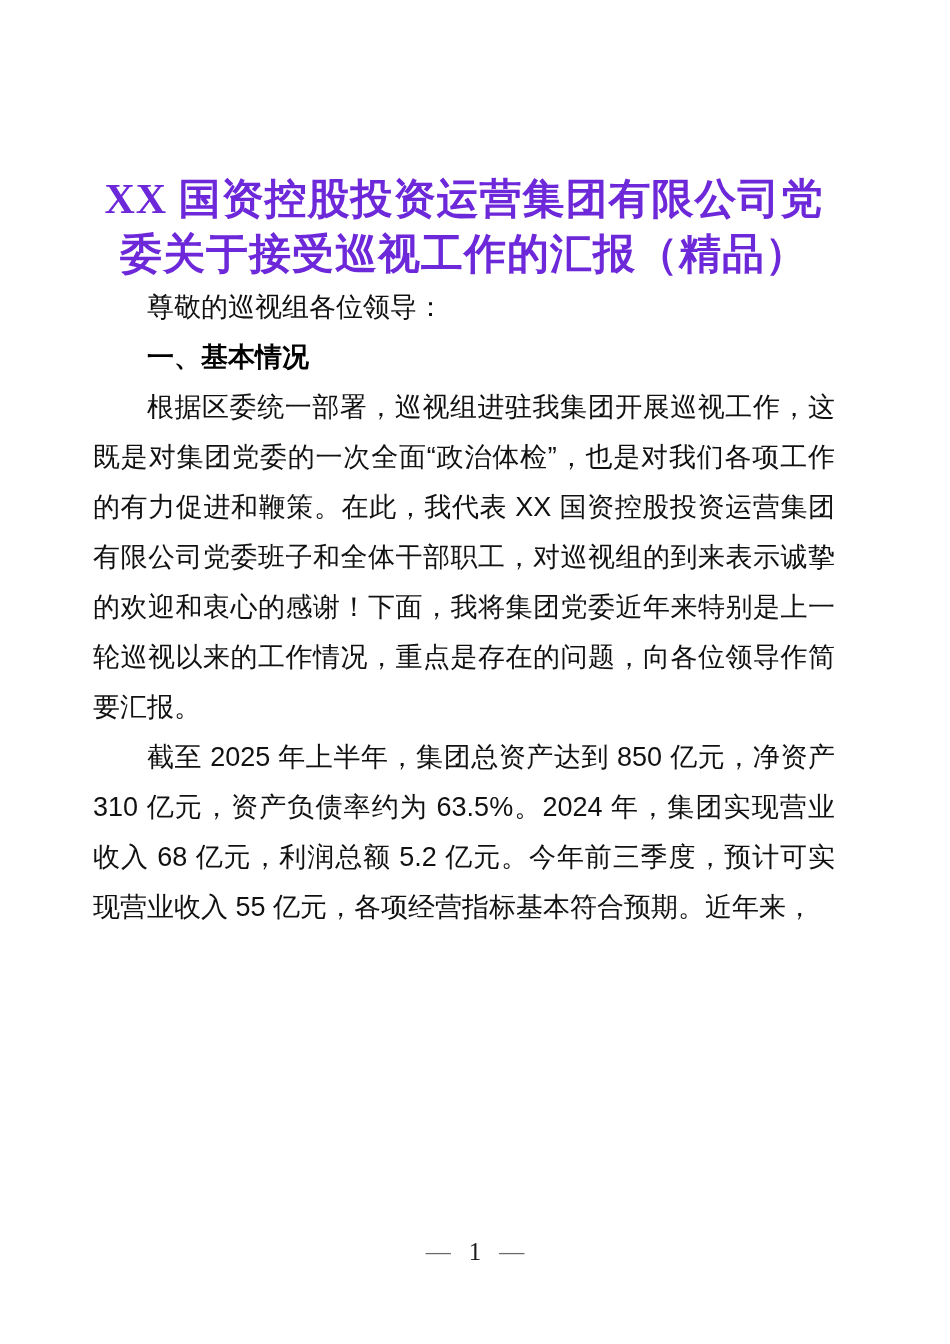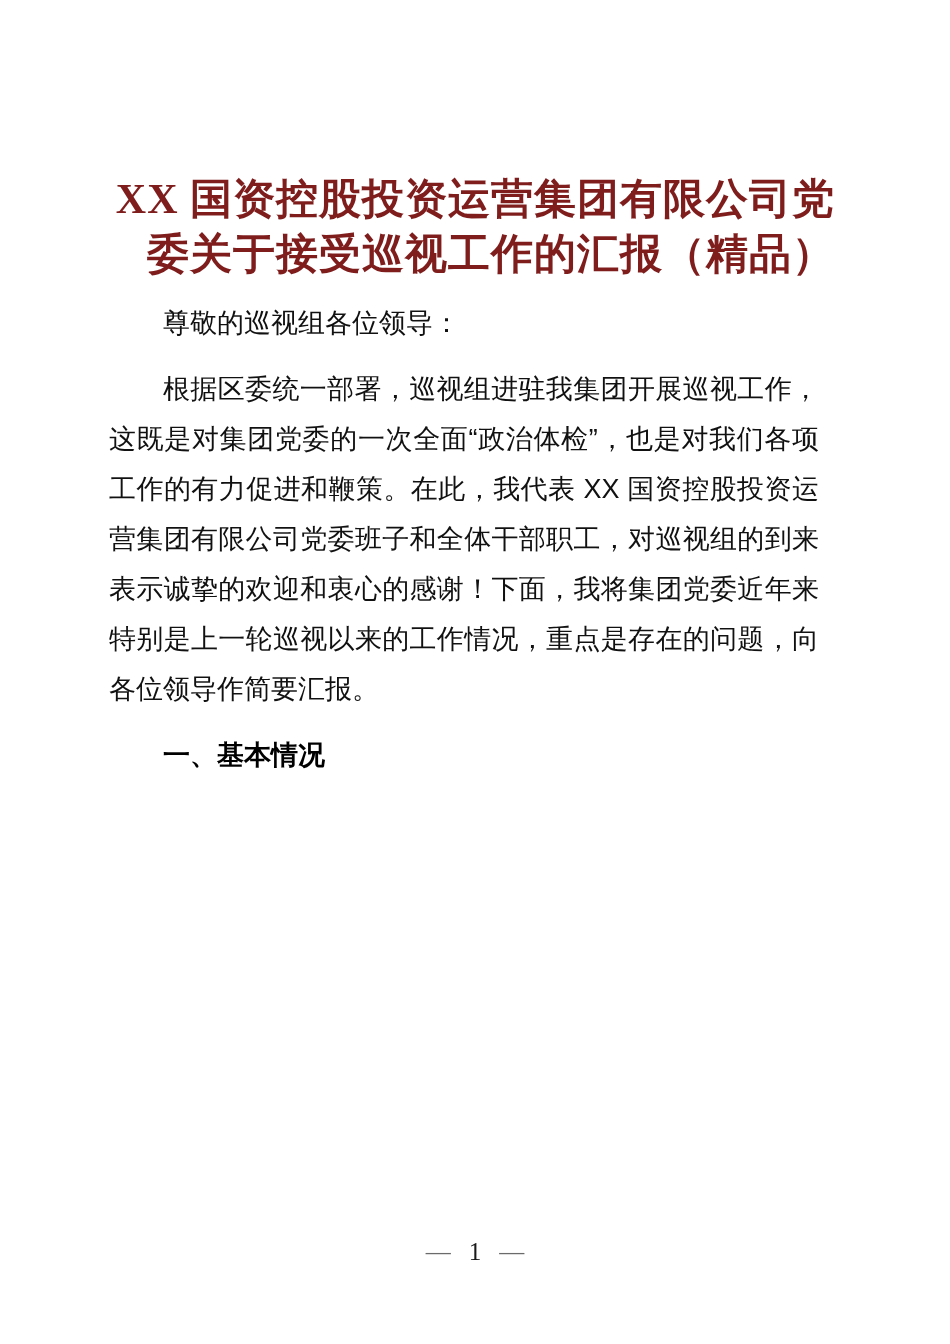--- a/index.html
+++ b/index.html
@@ -18,33 +18,33 @@
     position: absolute;
     left: 93px;
     top: 172px;
     width: 742px;
   }
   .doc-title {
     font-family: "Liberation Serif", "DejaVu Serif", serif;
     font-weight: bold;
     font-size: 42px;
     line-height: 55px;
-    text-align: right;
+    text-align: center;
     letter-spacing: 1px;
-    color: #7f1d1d;
+    color: #6d28d9;
     margin: 0 0 0 0;
   }
   .para {
     font-family: "Liberation Sans", "DejaVu Sans", sans-serif;
     font-size: 27px;
     line-height: 50px;
     text-align: justify;
     text-indent: 2em;
     color: #111111;
-    margin: 16px;
+    margin: 0;
   }
   .heading {
     font-weight: bold;
     color: #000000;
   }
   .footer {
     position: absolute;
     top: 1237px;
     left: 0;
     width: 100%;
@@ -59,18 +59,19 @@
     margin: 0 18px;
   }
 </style>
 </head>
 <body>
 
 <div class="page">
   <div class="content">
     <h1 class="doc-title">XX 国资控股投资运营集团有限公司党委关于接受巡视工作的汇报（精品）</h1>
     <p class="para">尊敬的巡视组各位领导：</p>
+    <p class="para heading">一、基本情况</p>
     <p class="para">根据区委统一部署，巡视组进驻我集团开展巡视工作，这既是对集团党委的一次全面“政治体检”，也是对我们各项工作的有力促进和鞭策。在此，我代表 XX 国资控股投资运营集团有限公司党委班子和全体干部职工，对巡视组的到来表示诚挚的欢迎和衷心的感谢！下面，我将集团党委近年来特别是上一轮巡视以来的工作情况，重点是存在的问题，向各位领导作简要汇报。</p>
-    <p class="para heading">一、基本情况</p>
+    <p class="para">截至 2025 年上半年，集团总资产达到 850 亿元，净资产 310 亿元，资产负债率约为 63.5%。2024 年，集团实现营业收入 68 亿元，利润总额 5.2 亿元。今年前三季度，预计可实现营业收入 55 亿元，各项经营指标基本符合预期。近年来，</p>
   </div>
 
   <div class="footer"><span class="dash">—</span><span class="num">1</span><span class="dash">—</span></div>
 </div>
 
 </body></html>

